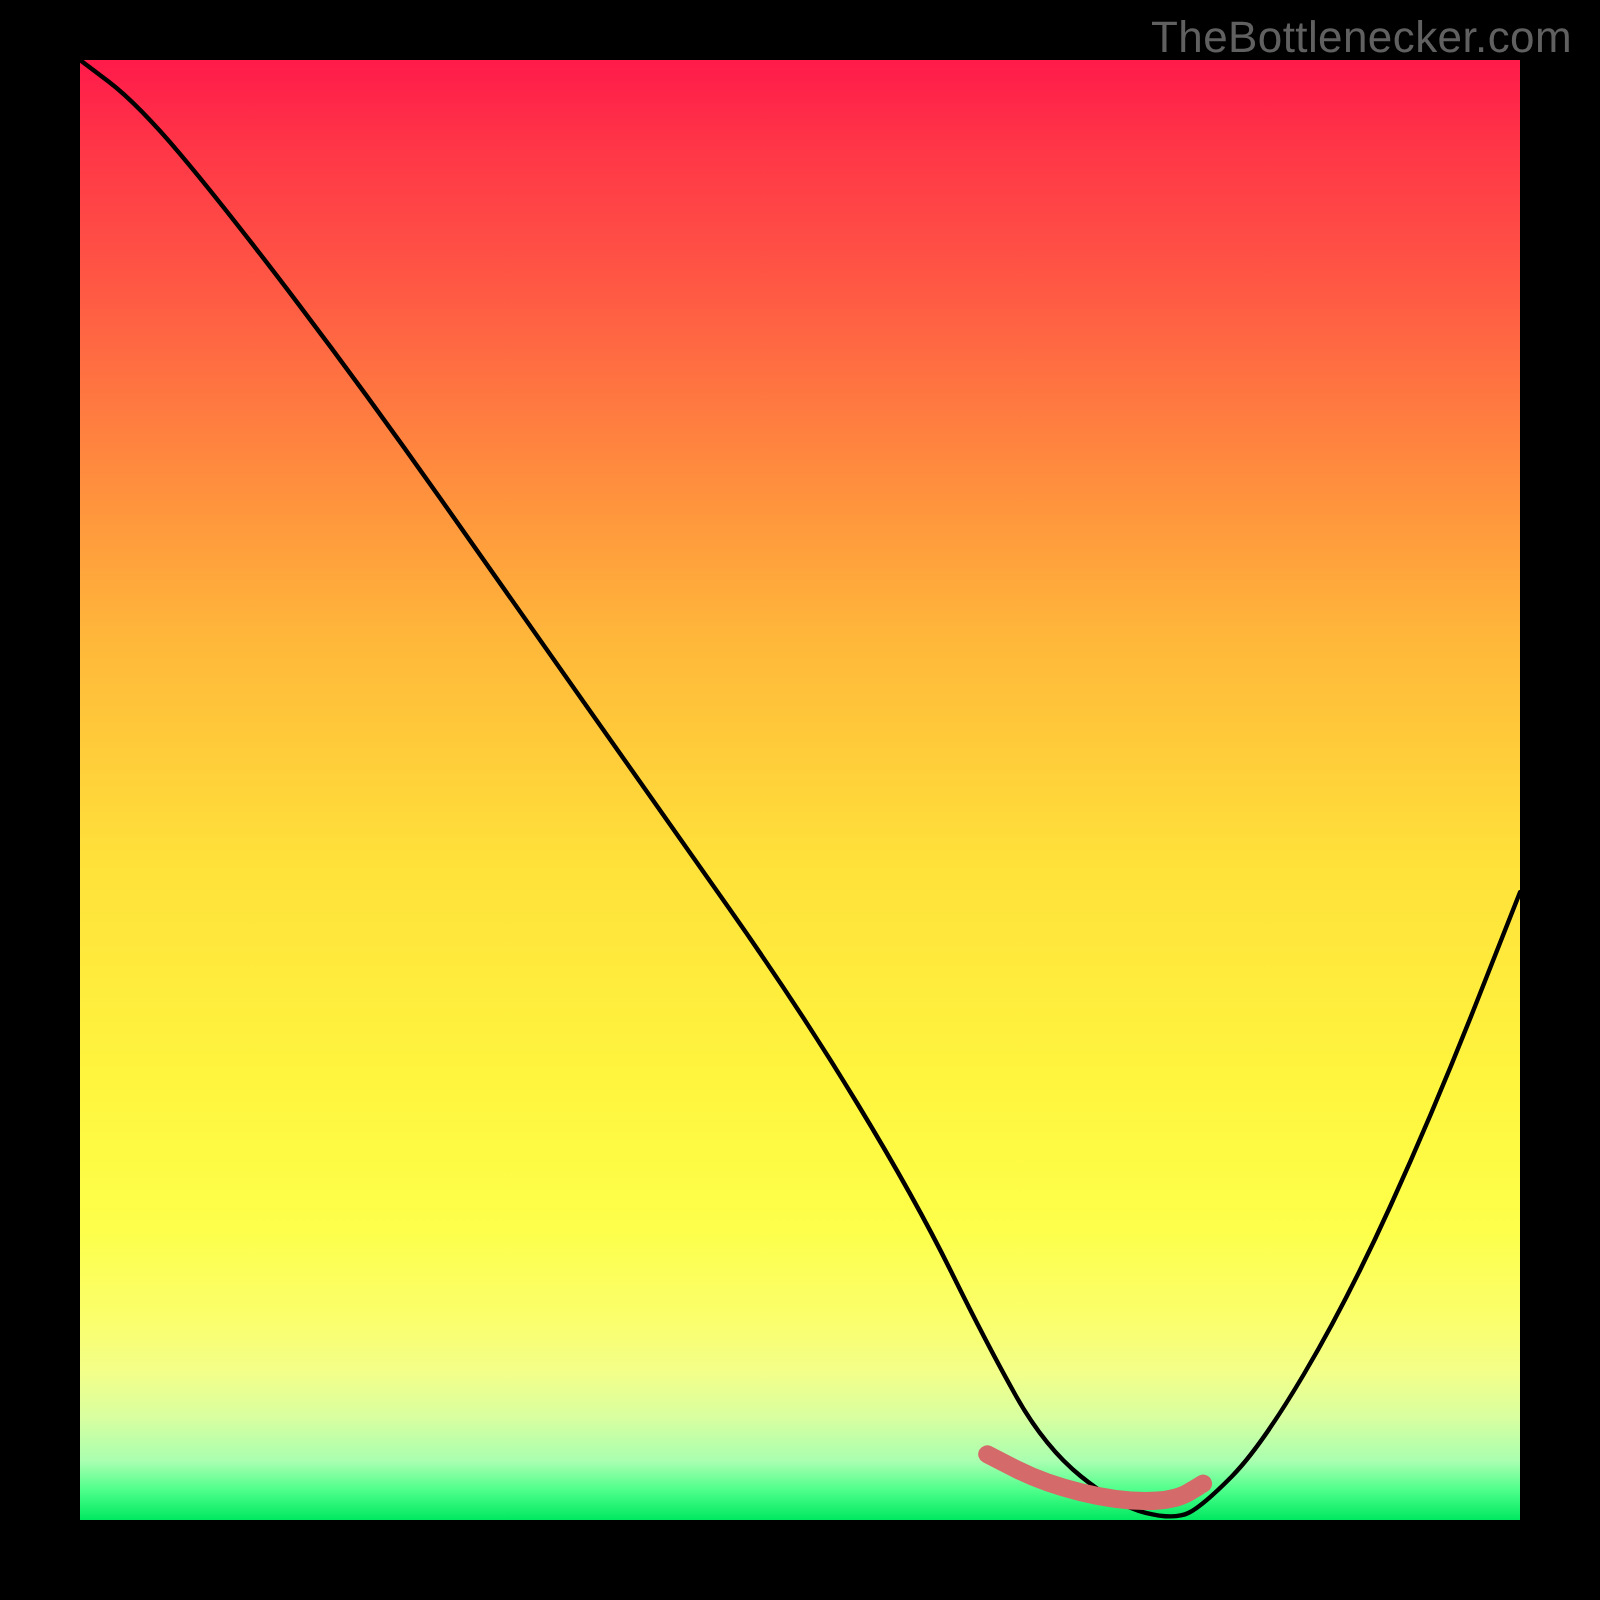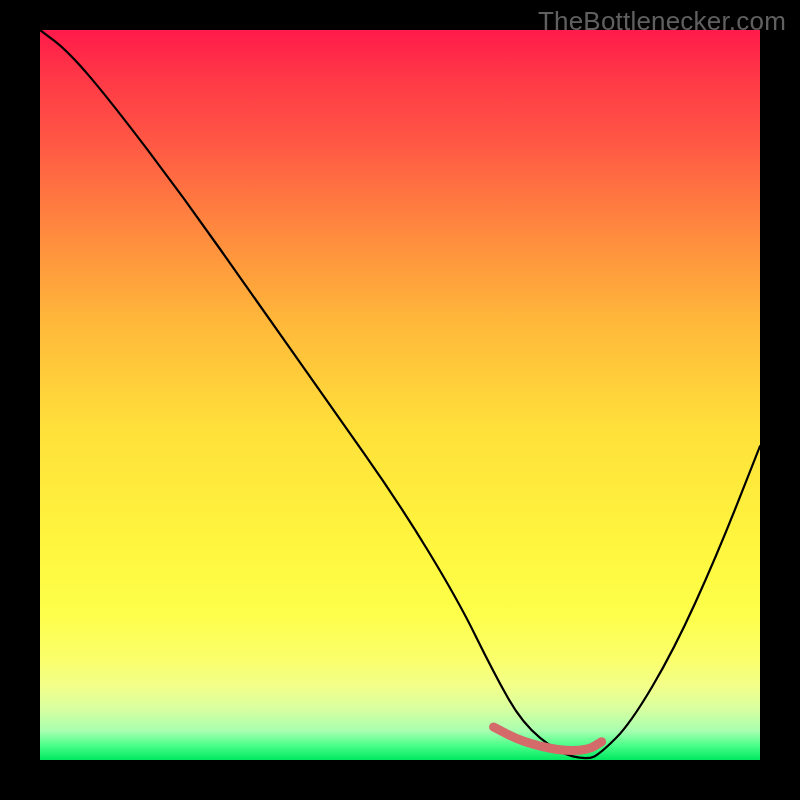--- a/index.html
+++ b/index.html
@@ -9,21 +9,21 @@
     height: 800px;
     background: #000;
     position: relative;
     font-family: Arial, Helvetica, sans-serif;
   }
   .attribution {
     position: absolute;
     top: 6px;
     right: 14px;
     color: #606060;
-    font-size: 26px;
+    font-size: 22px;
     font-weight: 400;
     z-index: 10;
     letter-spacing: 0.2px;
     margin-left: 19px;
   }
   .plot-area {
     position: absolute;
     left: 40px;
     top: 30px;
     width: 720px;

